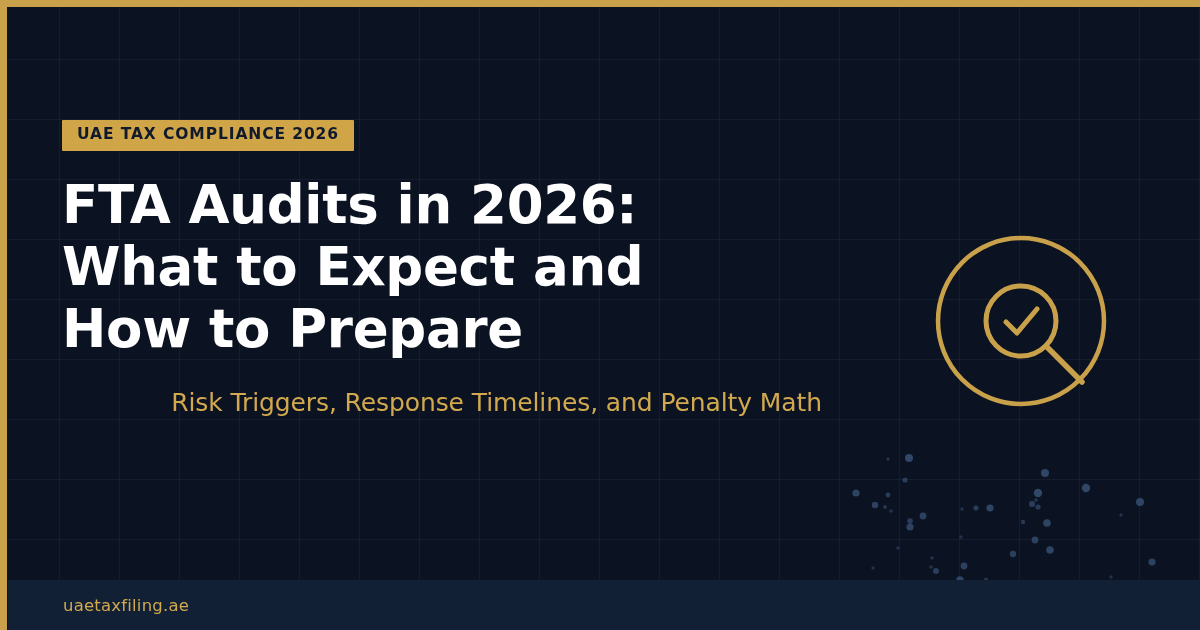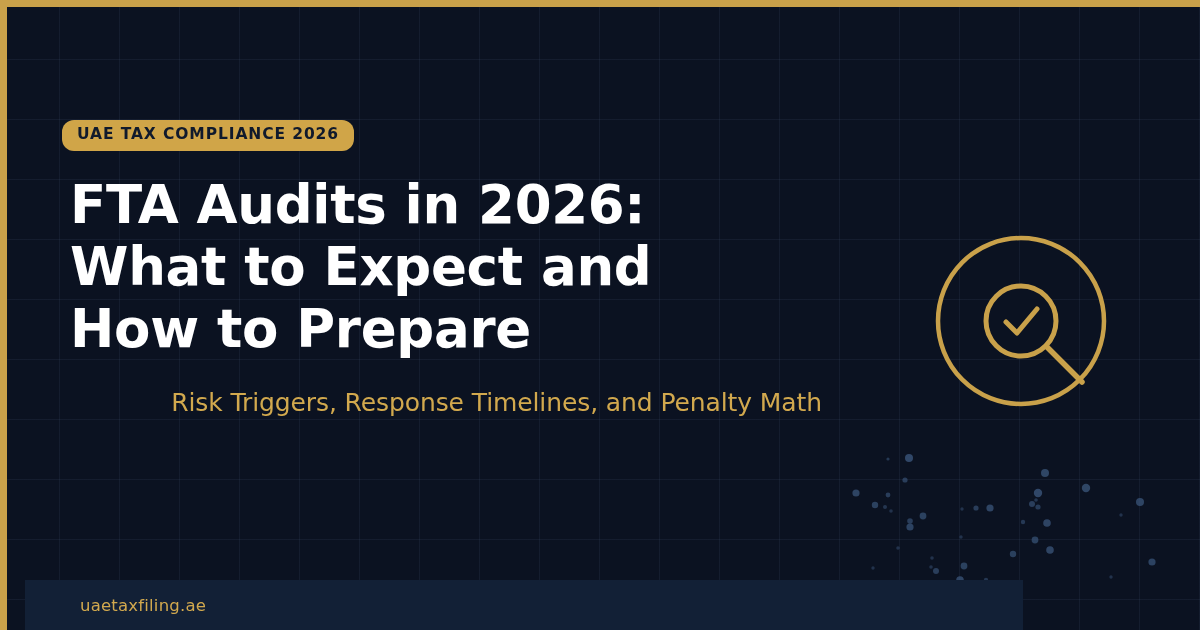--- a/index.html
+++ b/index.html
@@ -76,32 +76,32 @@
     position: absolute;
     left: 62px;
     top: 0;
     width: 760px;
   }
 
   .badge {
     display: inline-block;
     margin-top: 120px;
     padding: 7px 15px 8px 15px;
-    border-radius: 12px;
+    border-radius: 1px;
     background: #d0a548;
     color: #101a2c;
     font-size: 15.5px;
     font-weight: bold;
     letter-spacing: 0.9px;
     line-height: 1;
     white-space: nowrap;
   }
 
   .headline {
-    margin: 23px 0 0 8px;
+    margin: 23px 0 0 0;
     color: #ffffff;
     font-size: 53px;
     font-weight: bold;
     line-height: 1.17;
     letter-spacing: -0.3px;
     white-space: pre-line;
   }
 
   .subhead {
     margin: 27px 0 0 0;
@@ -109,23 +109,23 @@
     font-size: 25px;
     font-weight: normal;
     line-height: 1.25;
     letter-spacing: -0.1px;
     text-align: right;
   }
 
   
   .footer {
     position: absolute;
-    left: 25px;
+    left: 8px;
     bottom: 0;
-    width: 998px;
+    width: 1193px;
     height: 50px;
     background: #122036;
     display: flex;
     align-items: center;
   }
   .footer-text {
     margin-left: 55px;
     color: #d2a94e;
     font-size: 16.5px;
     letter-spacing: 0.2px;

